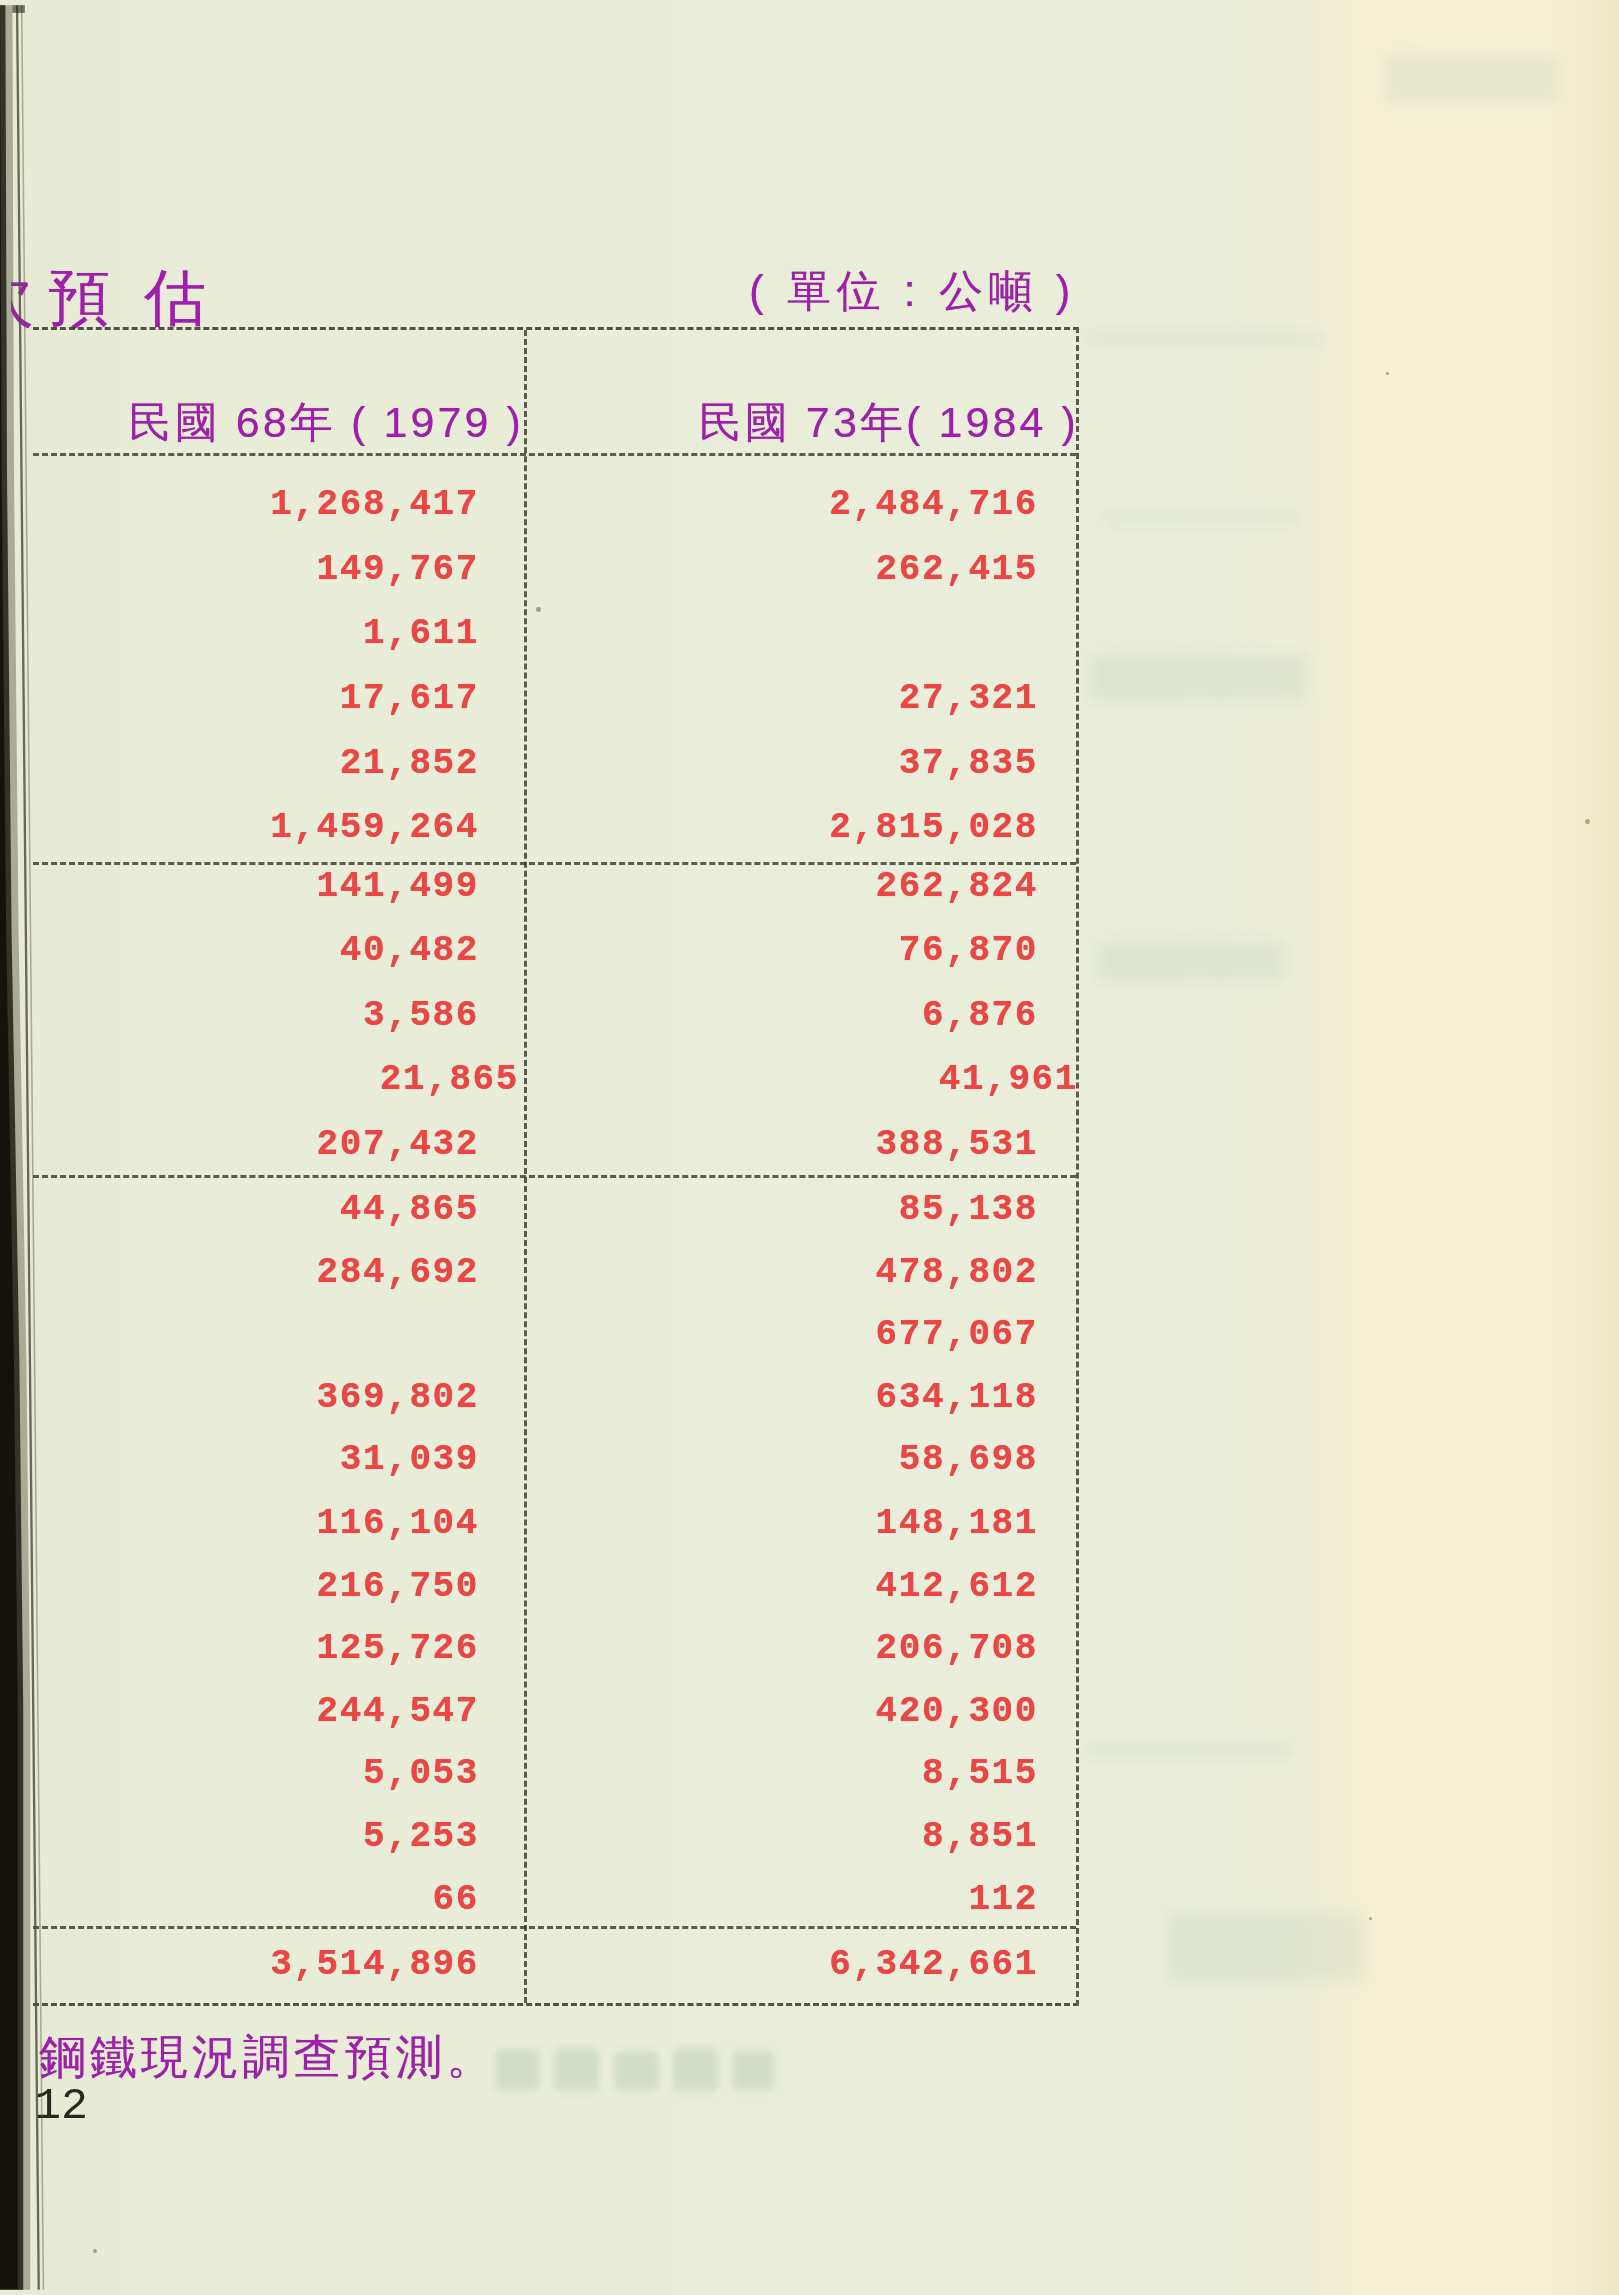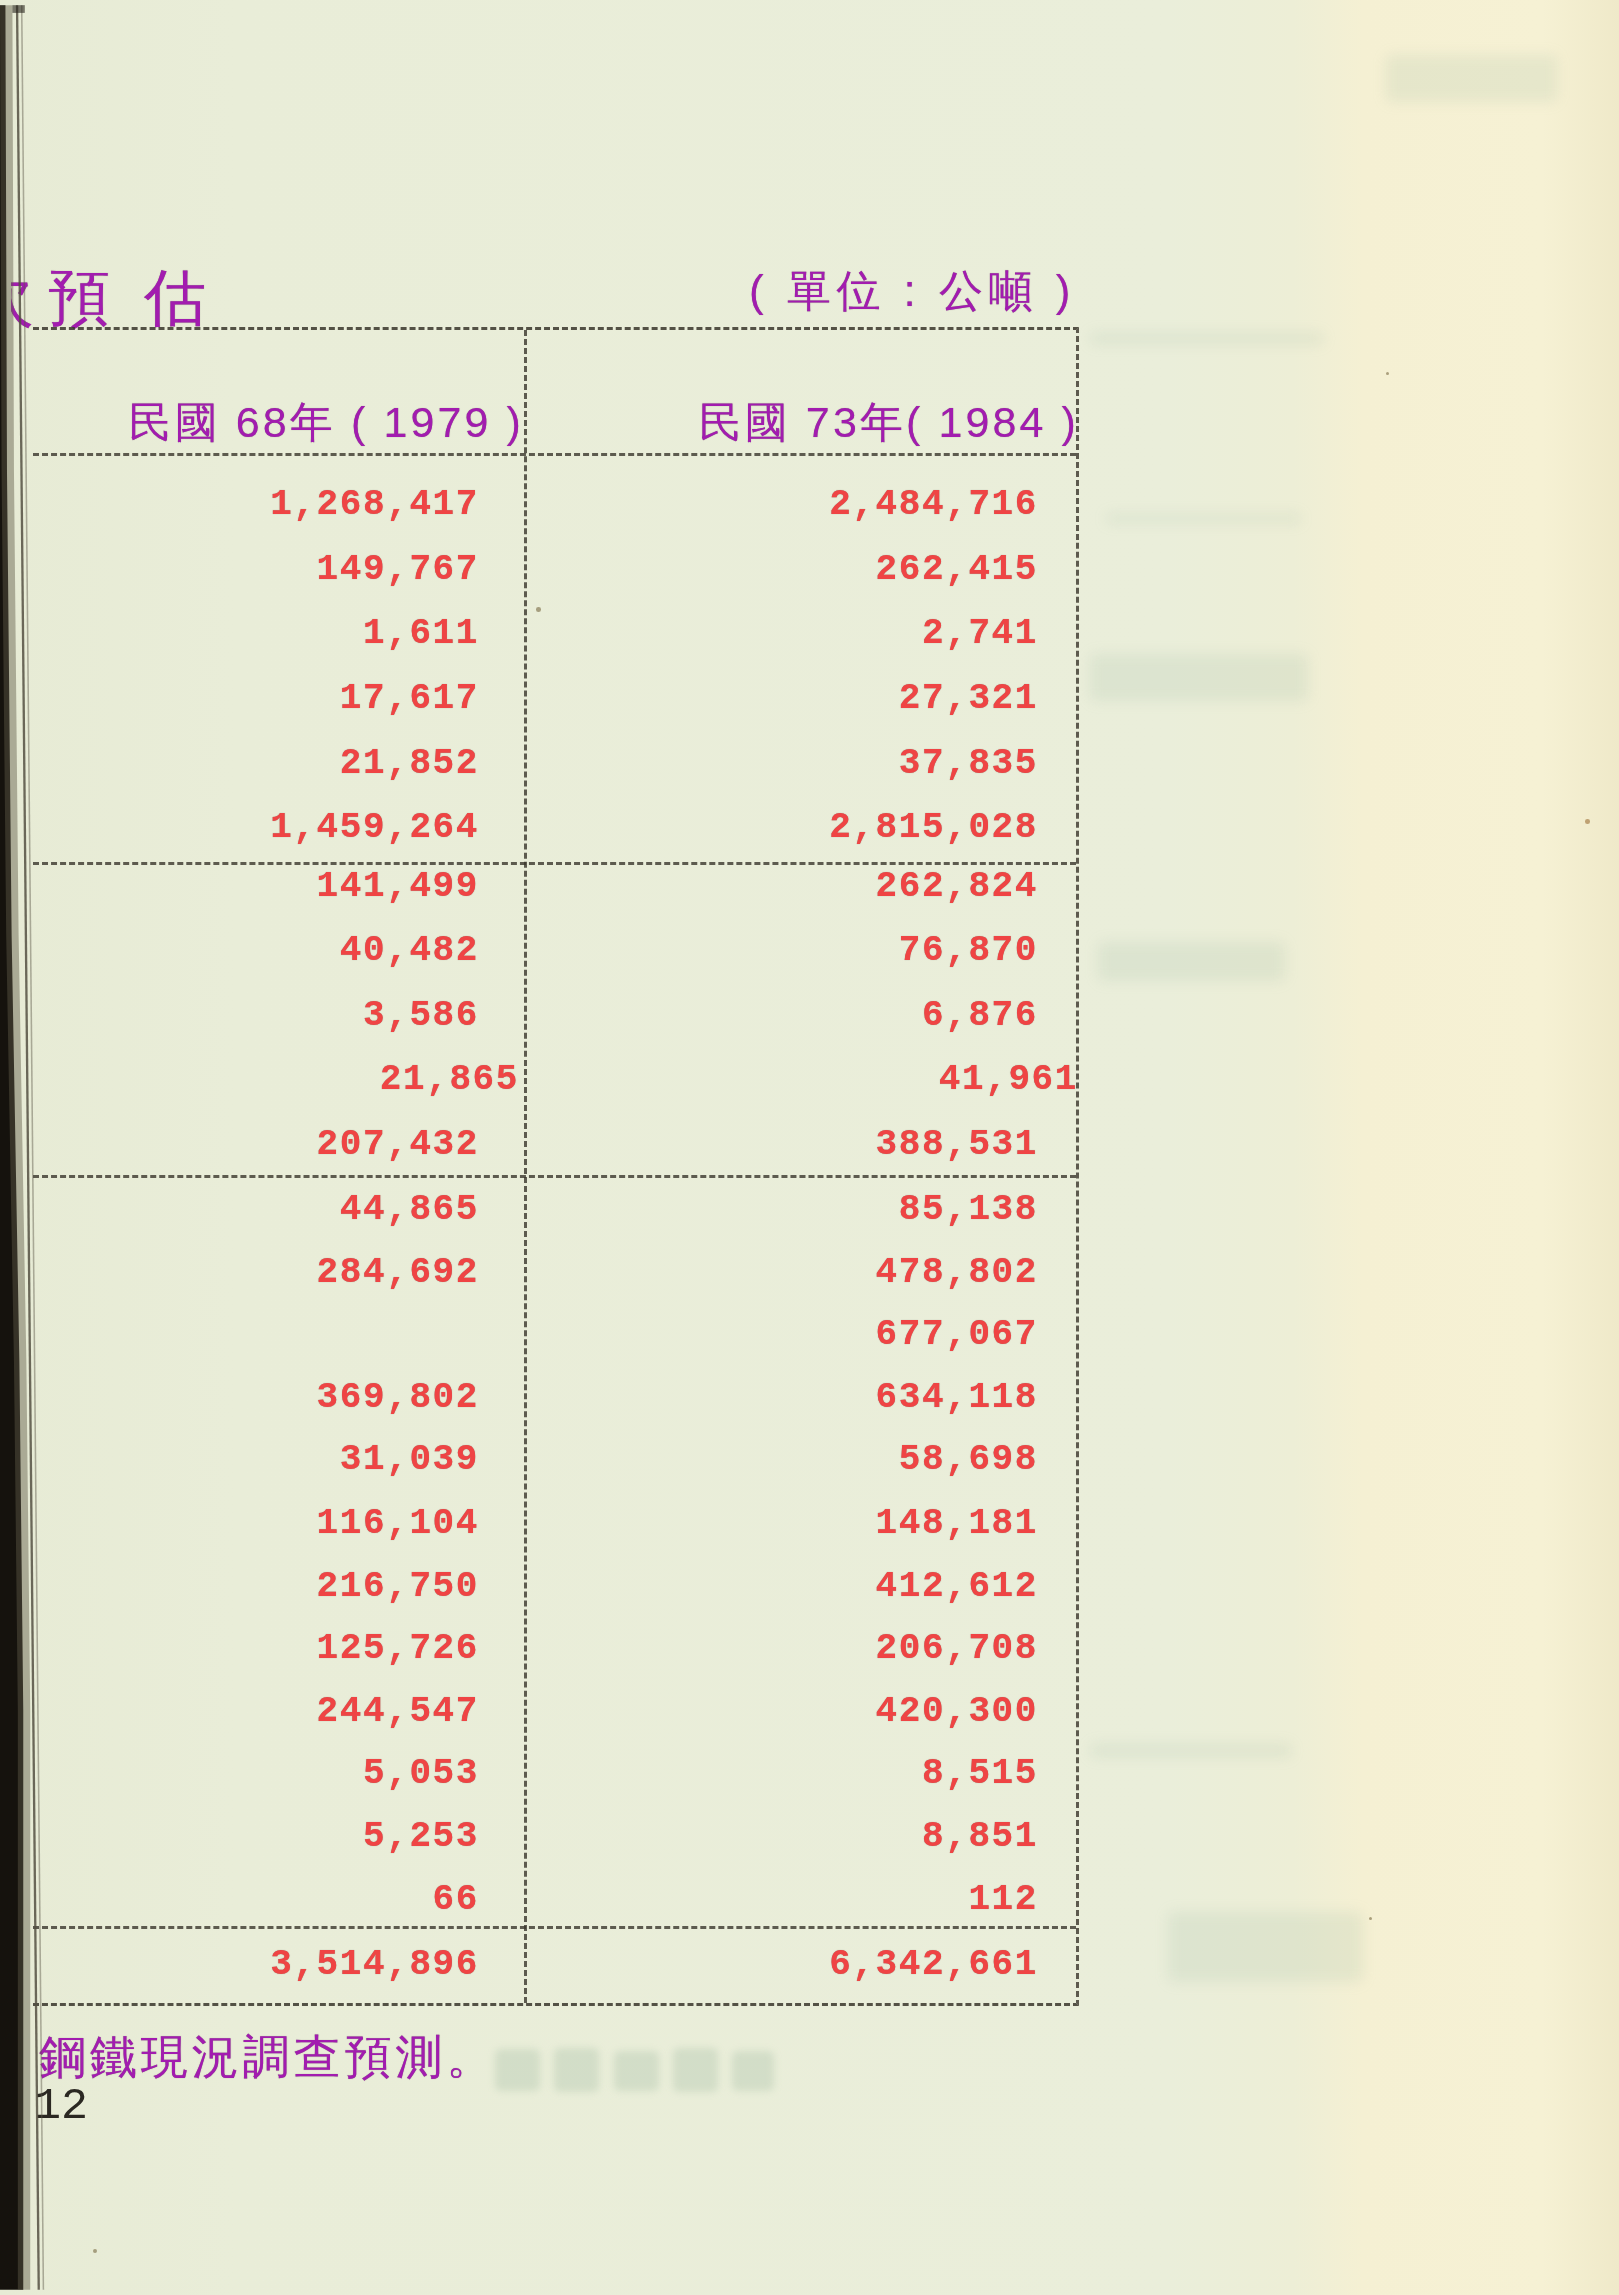--- a/index.html
+++ b/index.html
@@ -77,21 +77,20 @@
       <div class="trow num" style="top: 151px;">
         <span class="cell c0">1,268,417</span>
         <span class="cell c1">2,484,716</span>
       </div>
       <div class="trow num" style="top: 216px;">
         <span class="cell c0">149,767</span>
         <span class="cell c1">262,415</span>
       </div>
       <div class="trow num" style="top: 280px;">
         <span class="cell c0">1,611</span>
-        <span class="cell c1">2,741</span>
       </div>
       <div class="trow num" style="top: 345px;">
         <span class="cell c0">17,617</span>
         <span class="cell c1">27,321</span>
       </div>
       <div class="trow num" style="top: 410px;">
         <span class="cell c0">21,852</span>
         <span class="cell c1">37,835</span>
       </div>
       <div class="trow num" style="top: 474px; text-decoration: underline;">

